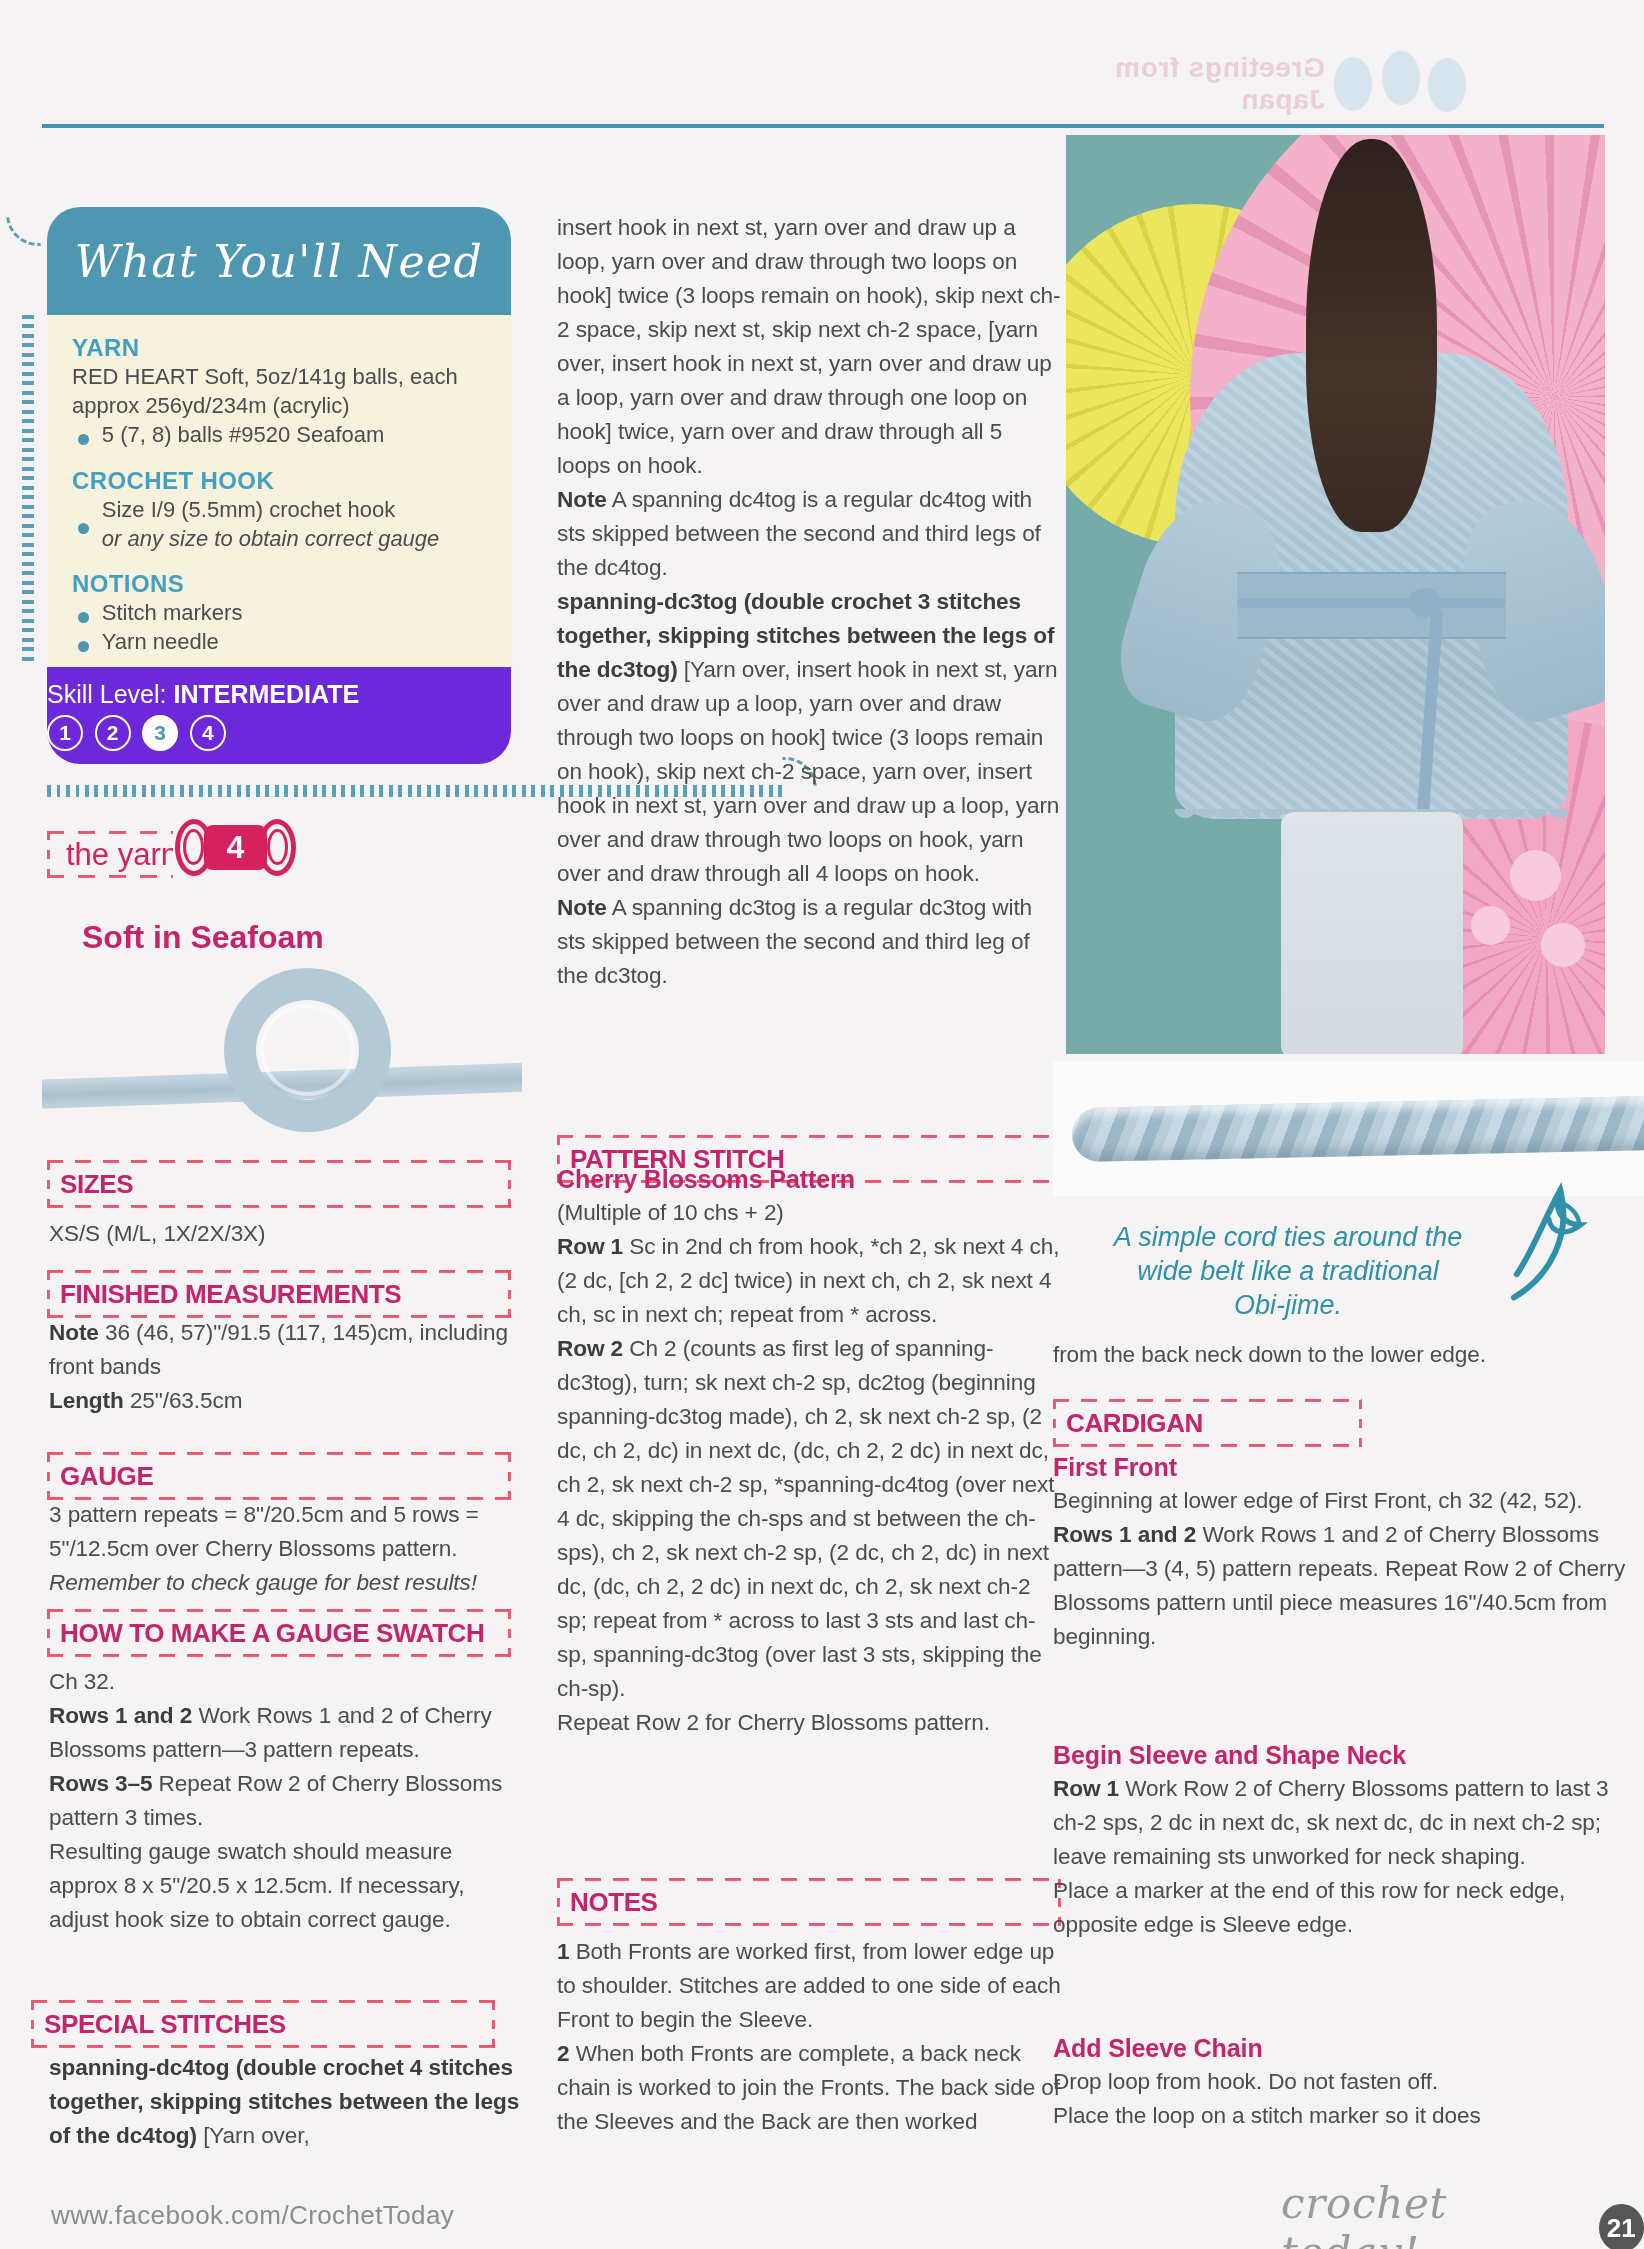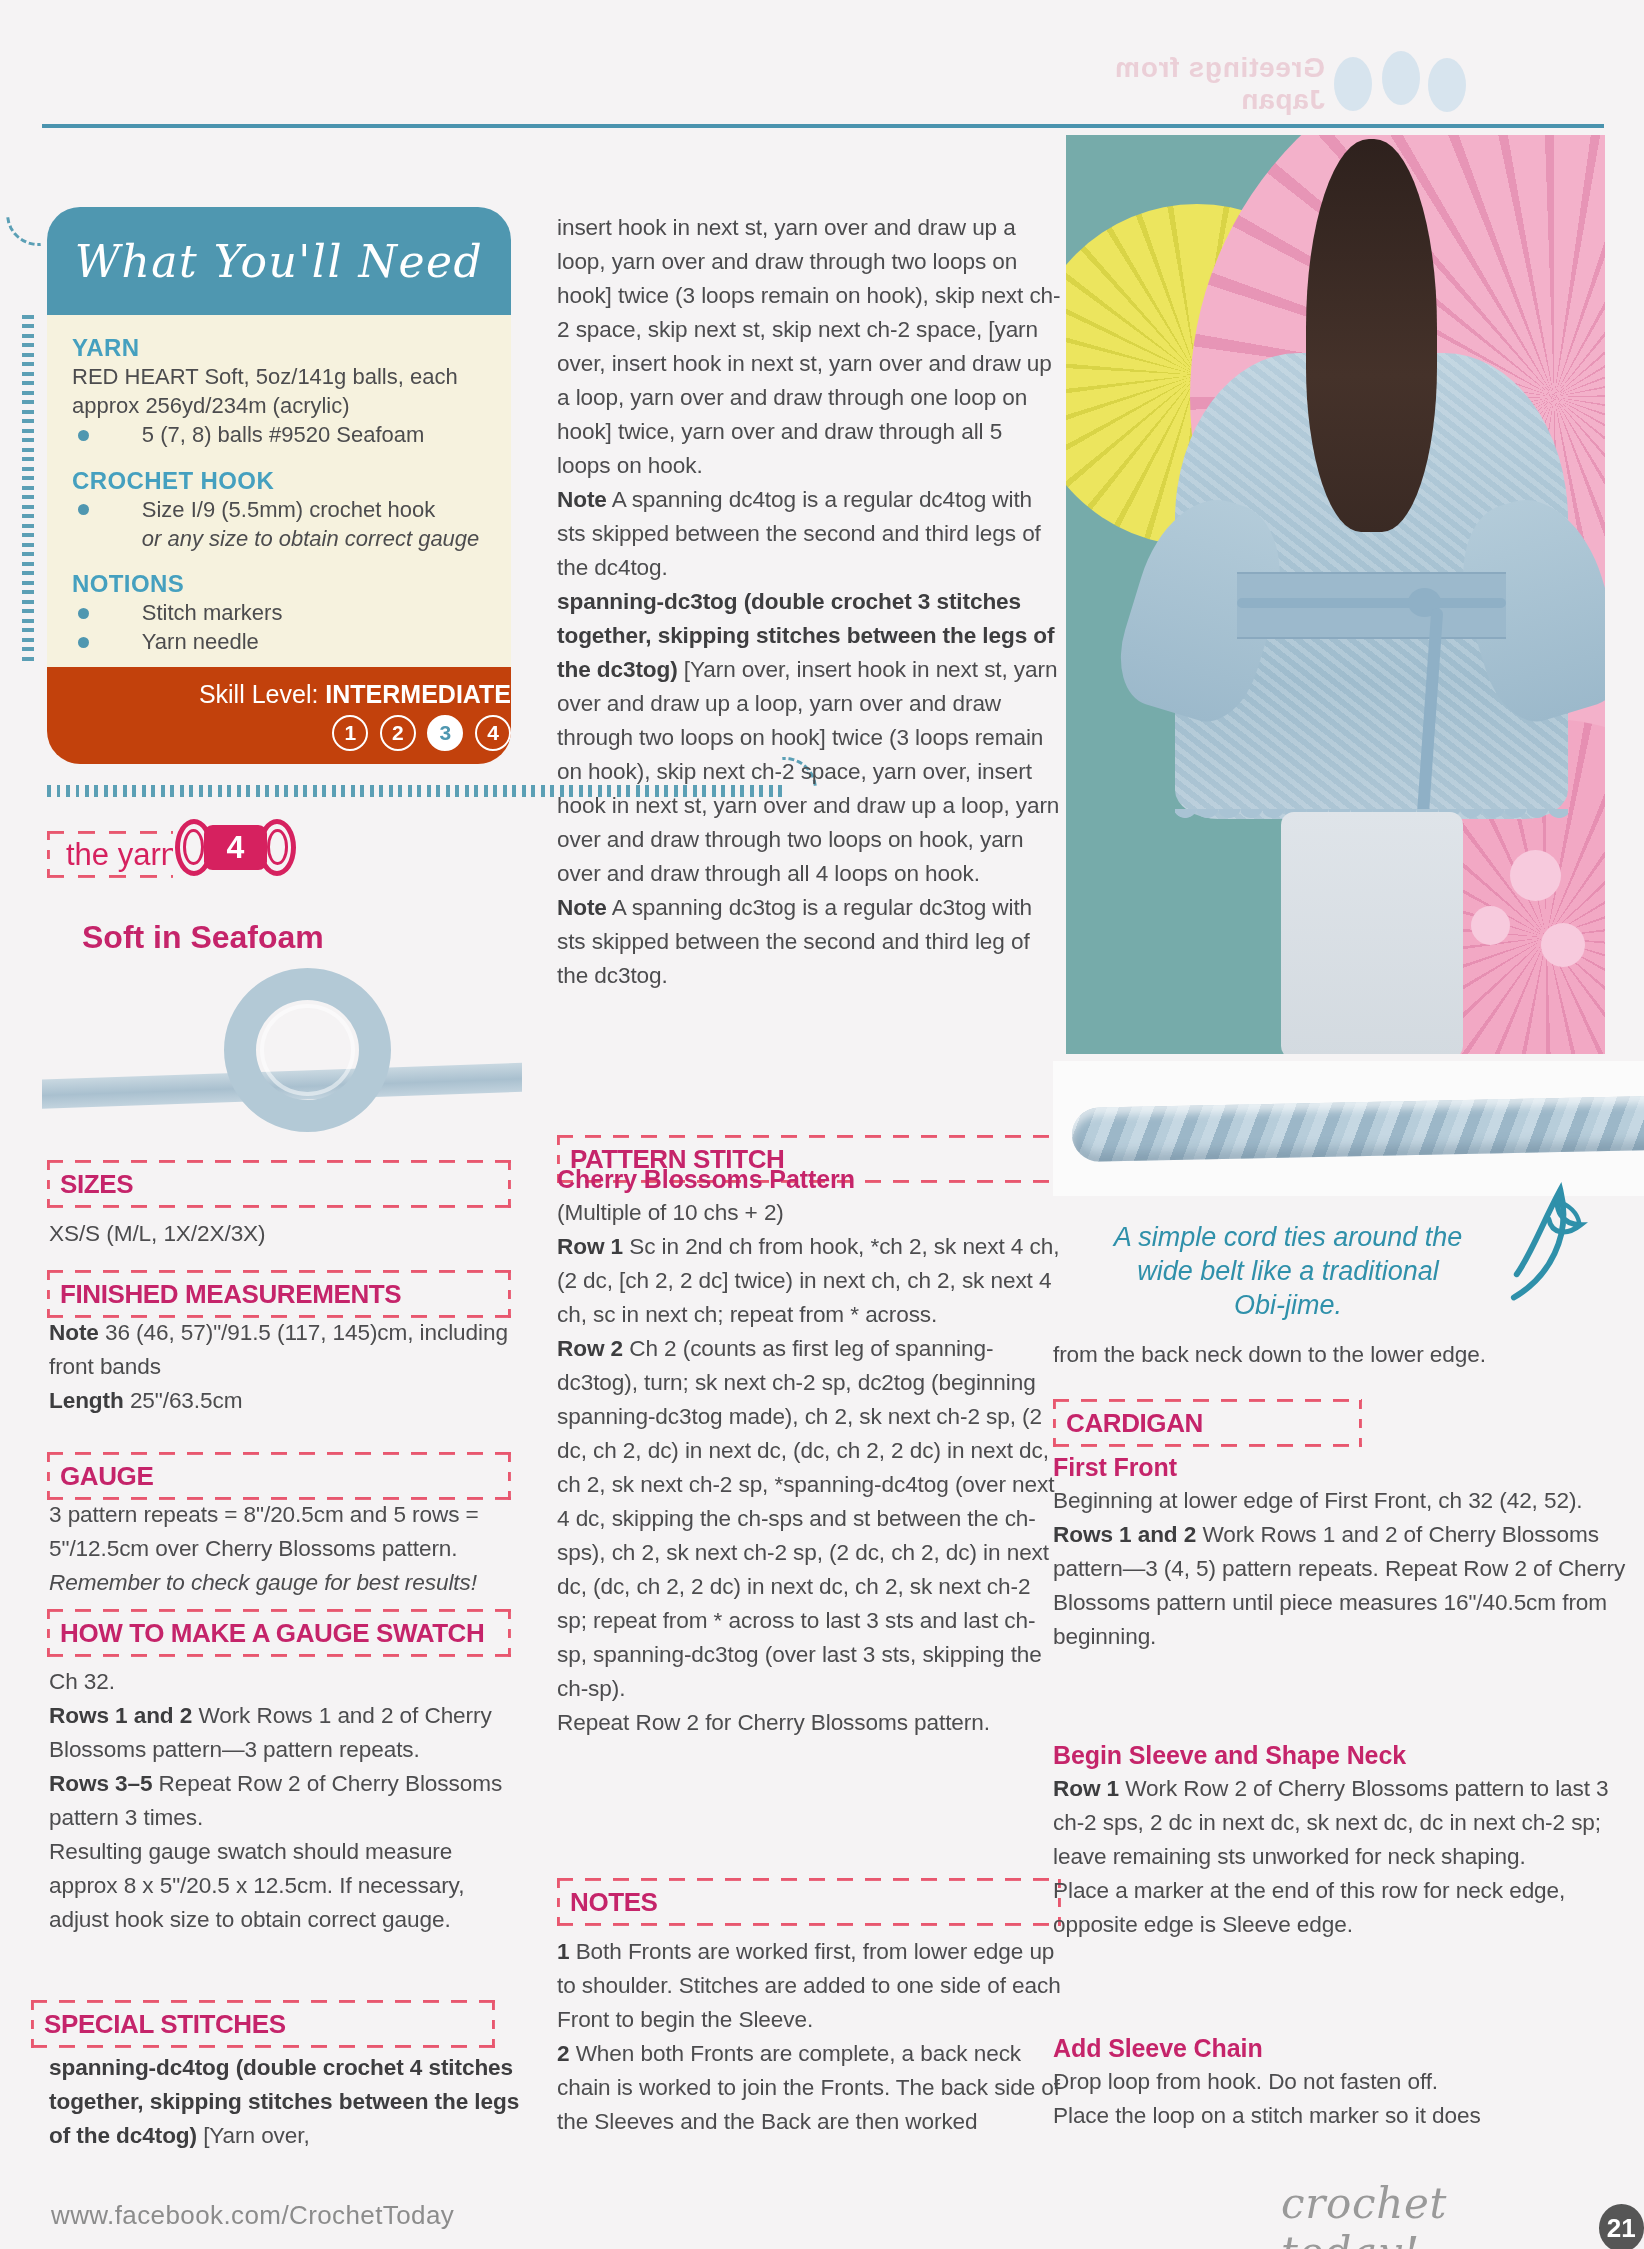--- a/index.html
+++ b/index.html
@@ -22,26 +22,26 @@
       repeating-linear-gradient(0deg,#e8576f 0 8.7px,transparent 8.7px 19px) right top/2.9px 100% no-repeat;}
   .dbox .lbl{font-weight:bold;color:#c5246a;font-size:26px;letter-spacing:-0.4px;}
   
   .need{position:absolute;left:47px;top:207px;width:464px;height:557px;}
   .need .band-top{position:absolute;left:0;top:0;right:0;height:108px;background:#4f97b0;
       border-radius:33px 33px 0 0;display:flex;align-items:center;justify-content:center;}
   .need .band-top .script{font-family:"DejaVu Serif",serif;font-style:italic;color:#ffffff;
       font-size:44px;letter-spacing:1.5px;}
   .need .cream{position:absolute;left:0;top:108px;right:0;height:352px;background:#f6f2de;
       padding:19px 25px;box-sizing:border-box;}
-  .need .band-bot{position:absolute;left:0;bottom:0;right:0;height:97px;background:#c2410c;
-      border-radius:0 0 33px 33px;display:flex;flex-direction:column;align-items:flex-end;justify-content:center;gap:5.8px;}
+  .need .band-bot{position:absolute;left:0;bottom:0;right:0;height:97px;background:#6d28d9;
+      border-radius:0 0 33px 33px;display:flex;flex-direction:column;align-items:flex-start;justify-content:center;gap:5.8px;}
   .bhead{font-weight:bold;color:#45a0bf;font-size:24px;letter-spacing:0.4px;margin:0 0 2.9px 0;}
   .need p{margin:0;}
   .need .nt{font-size:22px;line-height:29px;color:#4c4c4e;}
-  .bullet-row{display:flex;align-items:flex-start;gap:40px;}
+  .bullet-row{display:flex;align-items:center;}
   .bullet-dot{width:11px;height:11px;border-radius:50%;background:#4f97b0;margin:9.5px 13px 0 5.8px;flex:0 0 auto;}
   .skill-line{color:#fff;font-size:25px;}
   .skill-line b{color:#fff;}
   .skill-circles{display:flex;gap:11.6px;}
   .scirc{width:36px;height:36px;border-radius:50%;border:2.9px solid #fff;color:#fff;display:flex;
       align-items:center;justify-content:center;font-size:21px;font-weight:bold;box-sizing:border-box;}
   .scirc.active{background:#fff;color:#4f97b0;border-color:#fff;}
   .stitch-left{position:absolute;left:22px;top:315px;width:11.6px;height:351px;
       background:repeating-linear-gradient(to bottom,#5b9fb5 0 3.6px,transparent 3.6px 9.5px);}
   .stitch-bottom{position:absolute;left:47px;top:785px;width:735px;height:11.6px;

